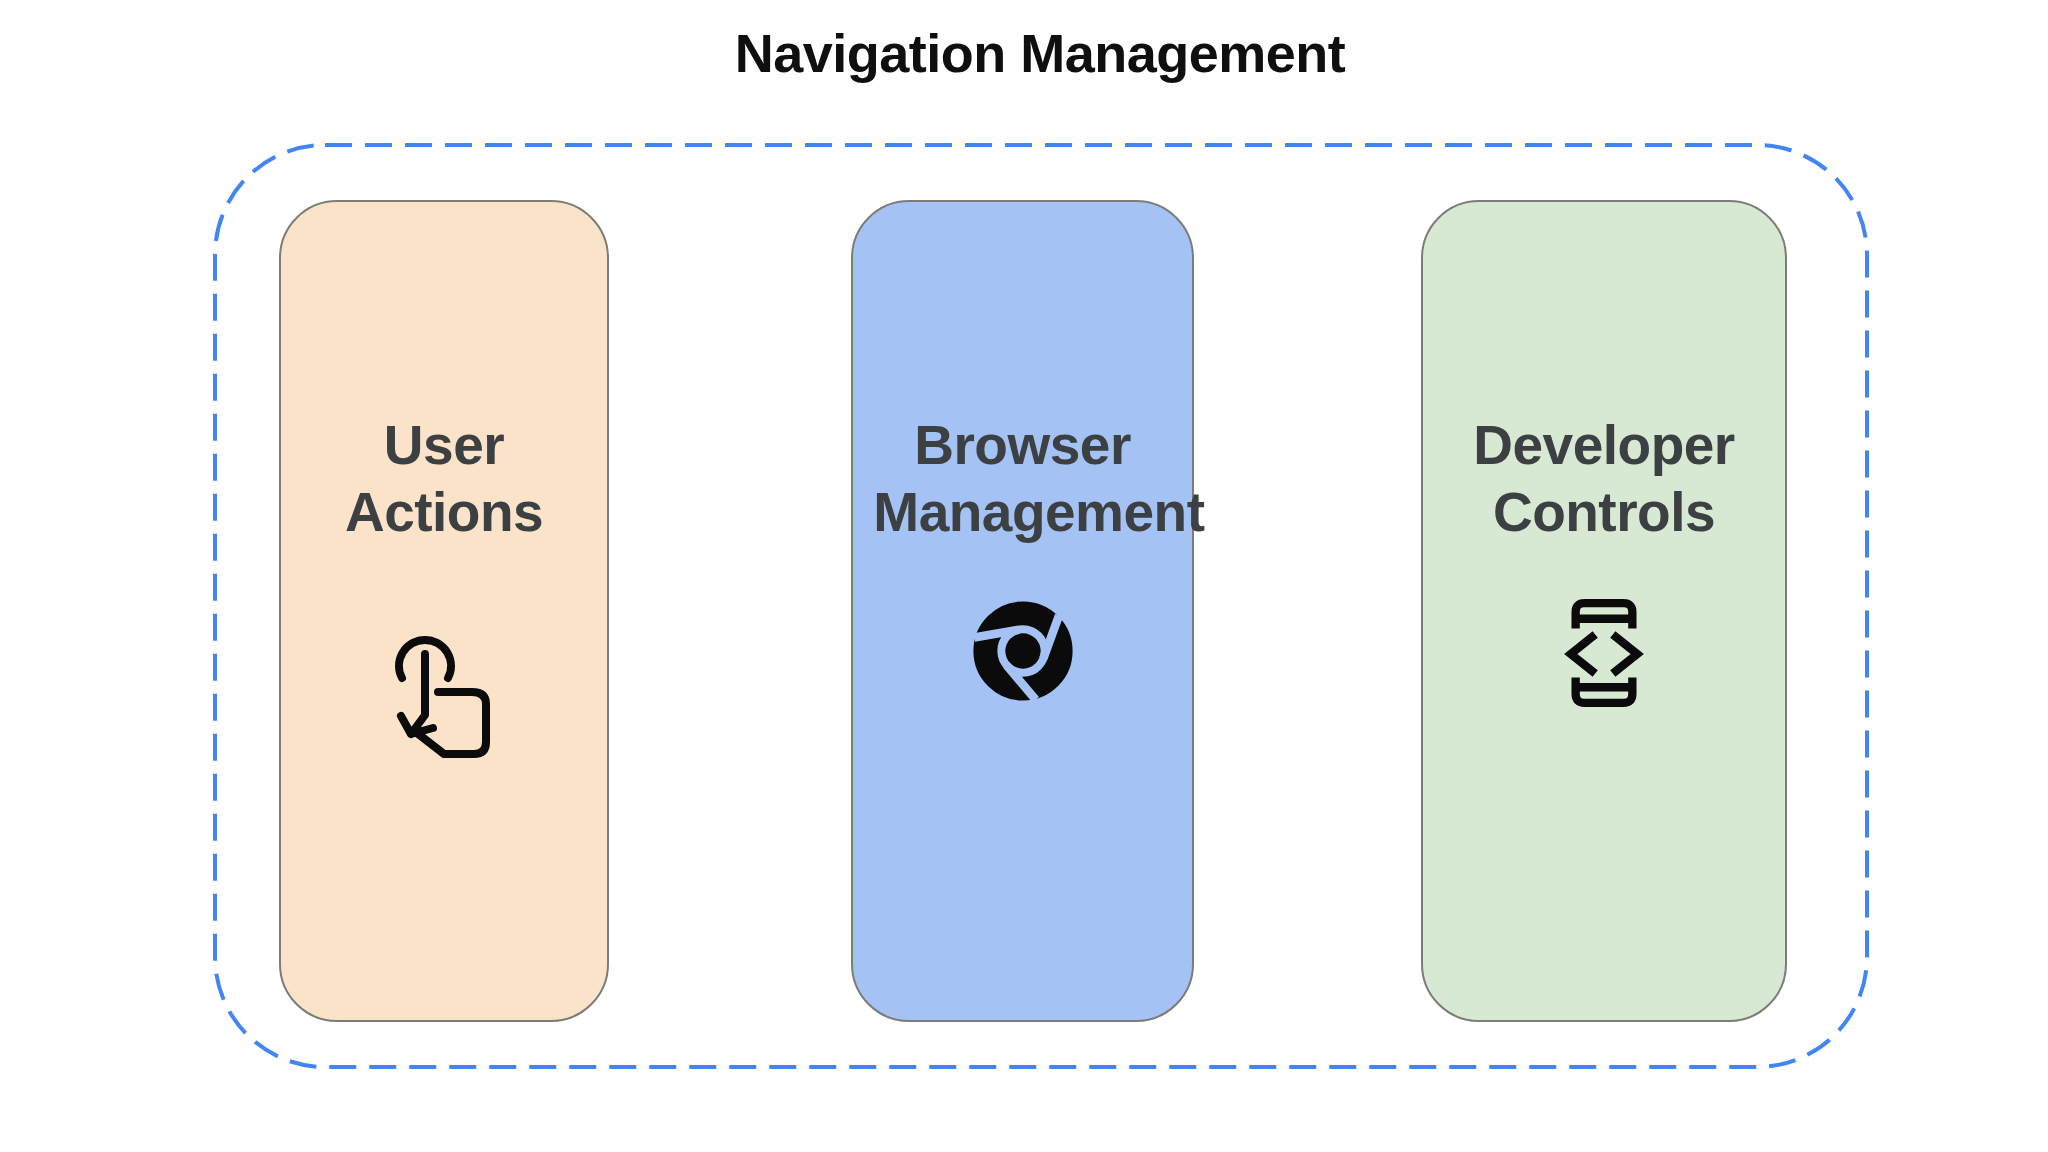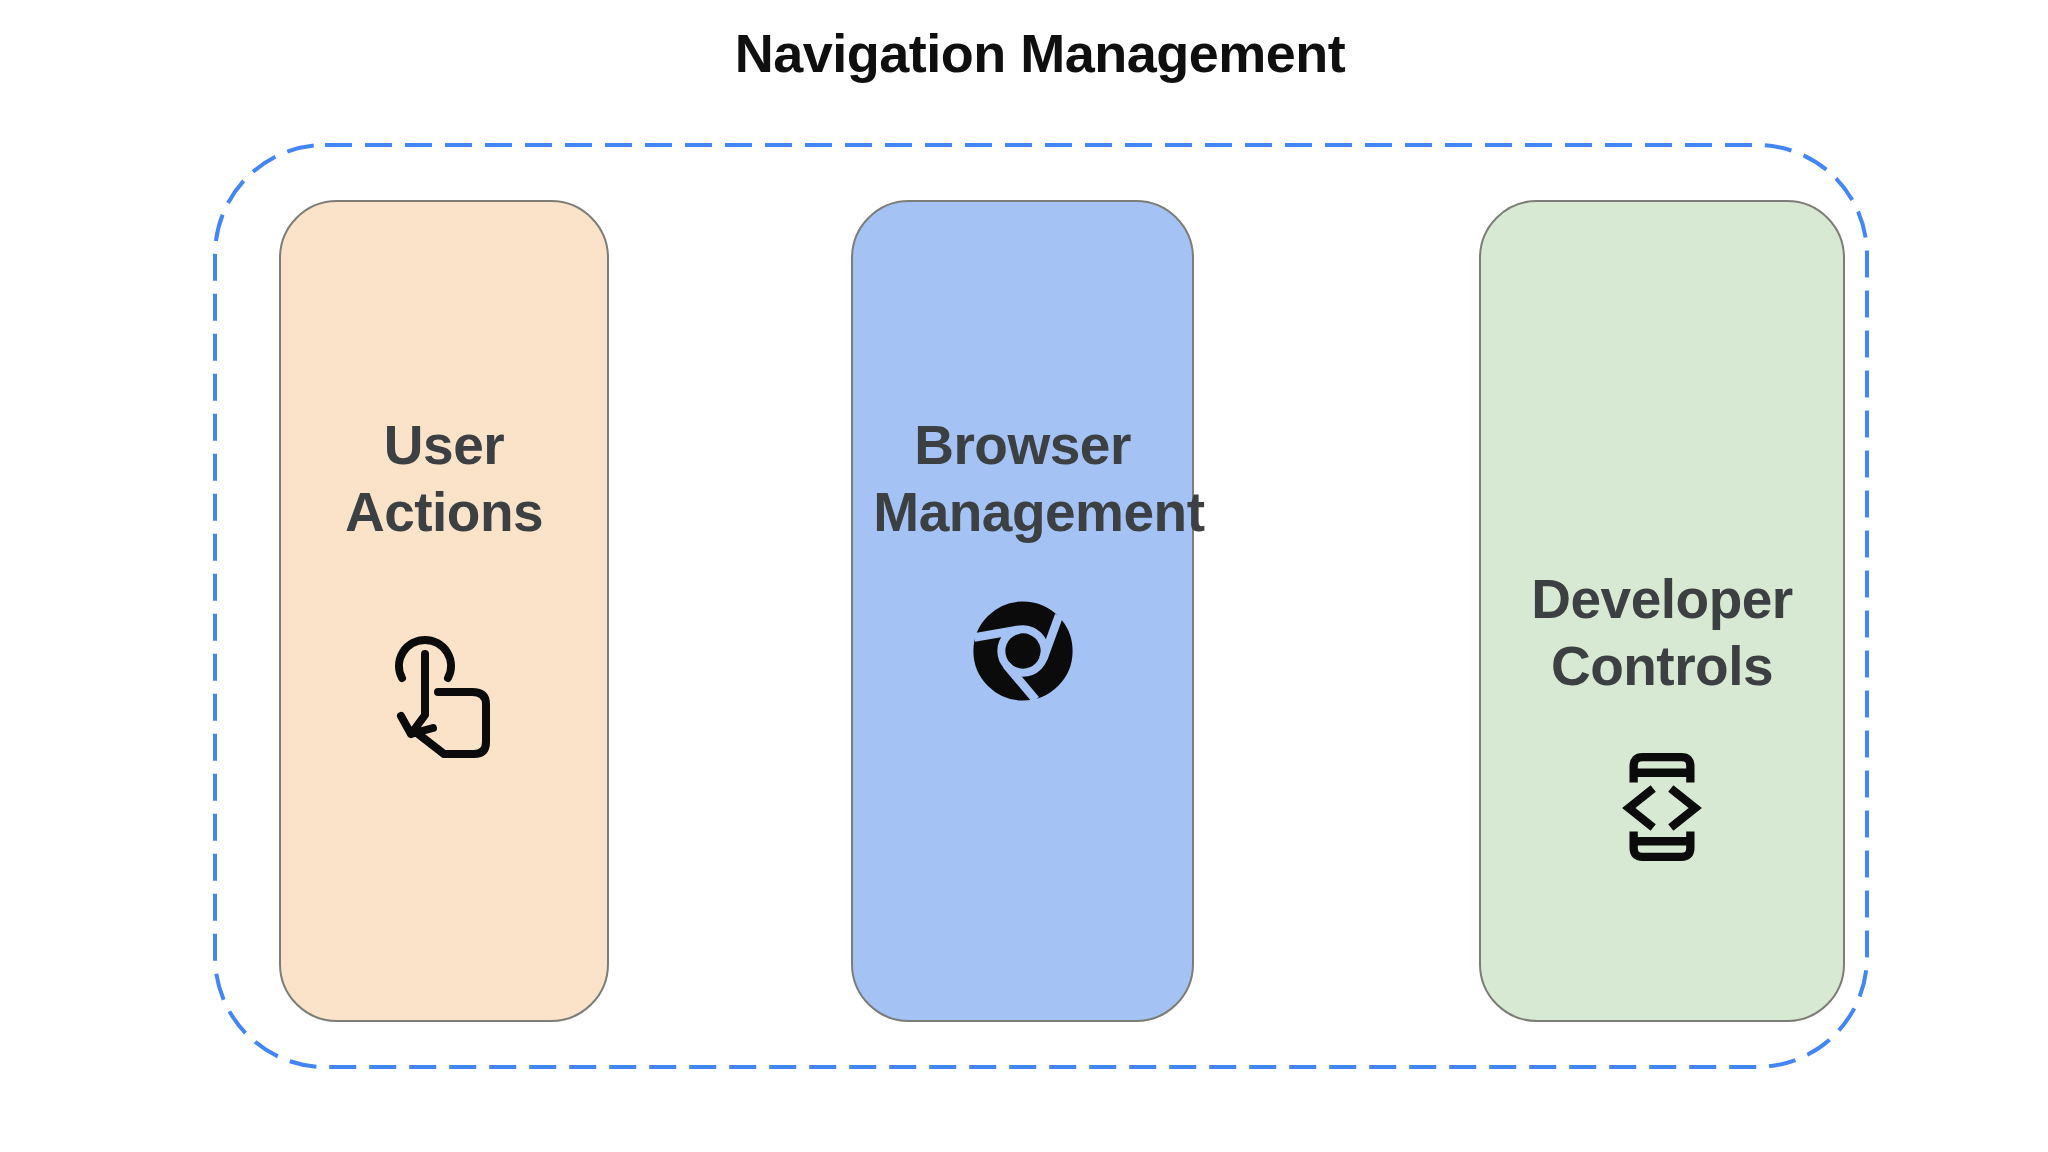--- a/index.html
+++ b/index.html
@@ -35,21 +35,21 @@
     position:absolute;
     top:200px;height:822px;
     border:2px solid var(--card-border,#7d7d78);
     border-radius:58px;
     box-sizing:border-box;
     display:flex;flex-direction:column;align-items:center;
     padding-top:210px;
   }
   .card--user{ left:263px;width:330px;background:var(--card-user-actions-bg,#FBE3CA);gap:36px; }
   .card--browser{ left:835px;width:343px;background:var(--card-browser-decisions-bg,#A4C2F4); }
-  .card--developer{ left:1463px;width:366px;background:var(--card-developer-controls-bg,#D7E9D3);justify-content:center; }
+  .card--developer{ left:1405px;width:366px;background:var(--card-developer-controls-bg,#D7E9D3); }
   .card h2{
     margin:0;
     font-size:55px;
     line-height:67px;
     font-weight:700;
     letter-spacing:-0.5px;
     text-align:center;
     color:var(--card-text,#3C4043);
     width:88%;
   }

